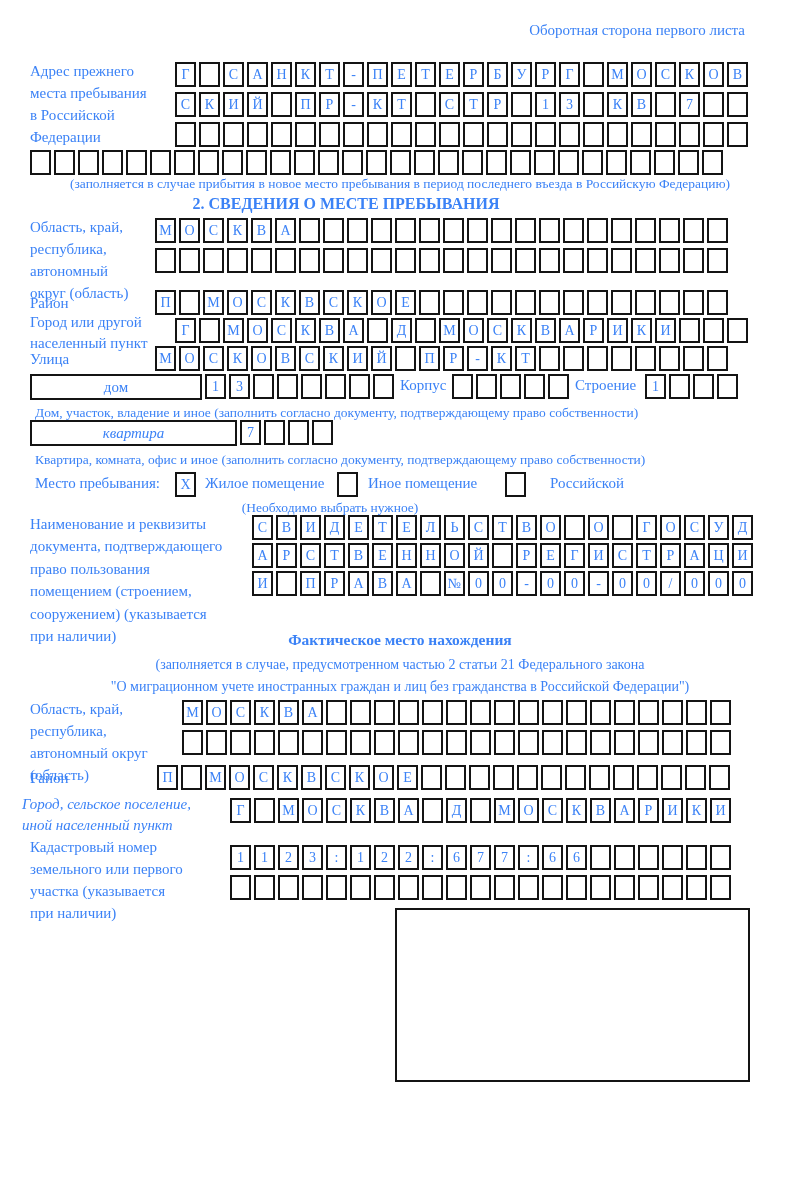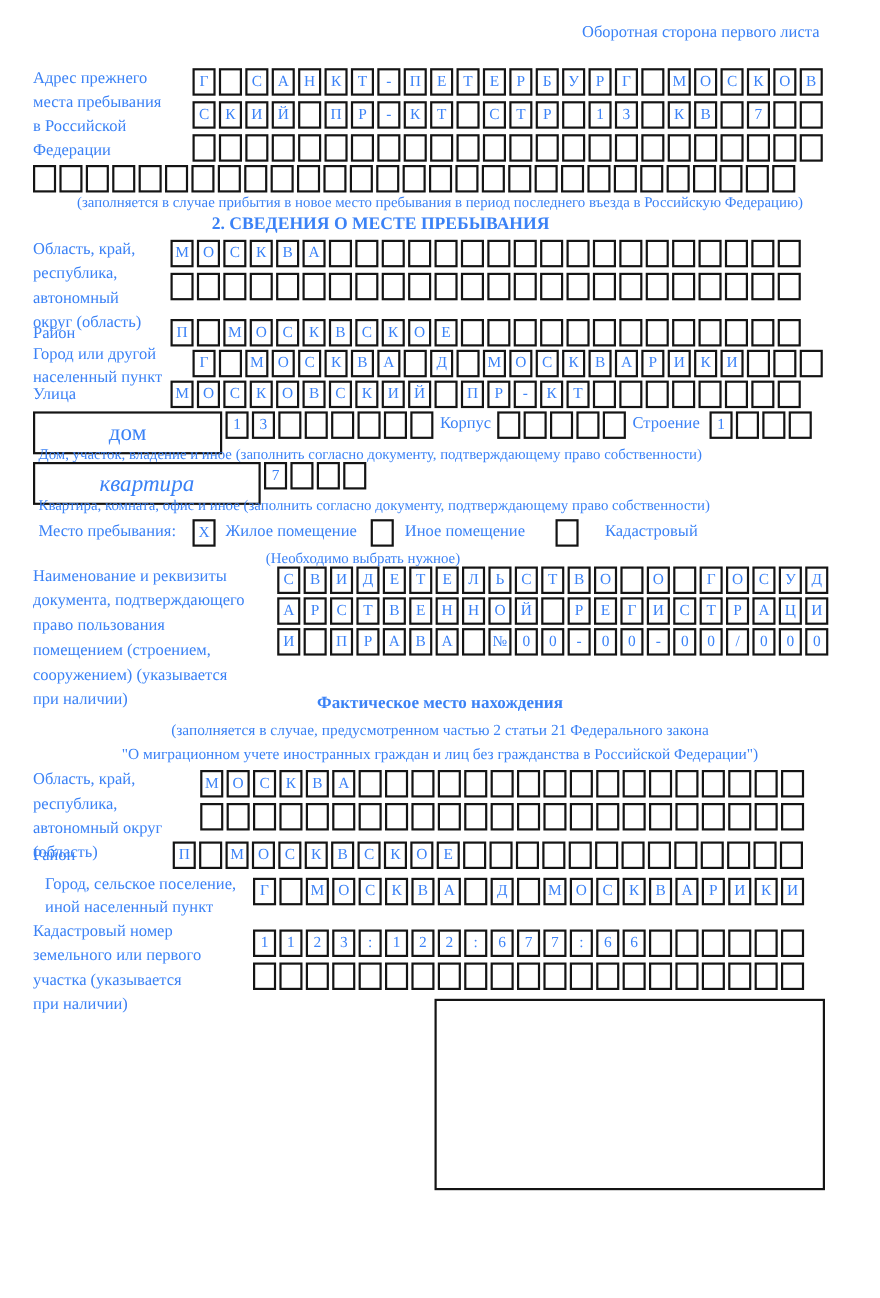--- a/index.html
+++ b/index.html
@@ -15,22 +15,22 @@
   .bold { font-weight:bold; }
   .cellrow { position:absolute; display:flex; gap:3px; }
   .cell {
     flex:0 0 auto; width:17px; height:21px; border:2px solid #141414; background:#fff;
     display:flex; align-items:center; justify-content:center;
     font-size:14px; line-height:1; font-family:"Liberation Serif", serif;
   }
   .onecell { position:absolute; width:17px; height:21px; border:2px solid #141414;
     display:flex; align-items:center; justify-content:center; font-size:14px; }
   .labelbox {
-    position:absolute; height:39px; box-sizing:border-box; border:2px solid #141414;
-    display:flex; align-items:center; justify-content:center; font-size:21px; background:#fff;
+    position:absolute; height:26px; box-sizing:border-box; border:2px solid #141414;
+    display:flex; align-items:center; justify-content:center; font-size:15px; background:#fff;
   }
   .stampbox { position:absolute; border:2px solid #141414; background:#fff; }
 </style>
 </head>
 <body>
 
 <div class="page">
 
   <div class="abs" style="left:445px; top:22px; width:300px; text-align:right; font-size:15px;">Оборотная сторона первого листа</div>
 
@@ -322,21 +322,21 @@
       <span class="cell"></span>
     </div>
   <div class="cap" style="left:35px; top:452px; width:760px;">Квартира, комната, офис и иное (заполнить согласно документу, подтверждающему право собственности)</div>
 
   <div class="abs" style="left:35px; top:475px; font-size:15px;">Место пребывания:</div>
   <div class="onecell" style="left:175px; top:472px;">X</div>
   <div class="abs" style="left:205px; top:475px; font-size:15px;">Жилое помещение</div>
   <div class="onecell" style="left:337px; top:472px;"></div>
   <div class="abs" style="left:368px; top:475px; font-size:15px;">Иное помещение</div>
   <div class="onecell" style="left:505px; top:472px;"></div>
-  <div class="abs" style="left:550px; top:475px; font-size:15px;">Кадастровый</div>
+  <div class="abs" style="left:550px; top:475px; font-size:15px;">Российской</div>
   <div class="cap center" style="left:195px; top:500px; width:270px;">(Необходимо выбрать нужное)</div>
 
   <div class="lbl" style="left:30px; top:513px; width:195px; line-height:22.4px;">Наименование и реквизиты документа, подтверждающего право пользования помещением (строением, сооружением) (указывается при наличии)</div>
   <div class="cellrow" style="left:252px; top:515px;">
       <span class="cell">С</span>
       <span class="cell">В</span>
       <span class="cell">И</span>
       <span class="cell">Д</span>
       <span class="cell">Е</span>
       <span class="cell">Т</span>
@@ -480,21 +480,21 @@
       <span class="cell"></span>
       <span class="cell"></span>
       <span class="cell"></span>
       <span class="cell"></span>
       <span class="cell"></span>
       <span class="cell"></span>
       <span class="cell"></span>
       <span class="cell"></span>
     </div>
 
-  <div class="lbl" style="left:41px; top:794px; width:185px; line-height:21px;">Город, сельское поселение, иной населенный пункт</div>
+  <div class="lbl" style="left:22px; top:794px; width:185px; line-height:21px;font-style:italic;">Город, сельское поселение, иной населенный пункт</div>
   <div class="cellrow" style="left:230px; top:798px;">
       <span class="cell">Г</span>
       <span class="cell"></span>
       <span class="cell">М</span>
       <span class="cell">О</span>
       <span class="cell">С</span>
       <span class="cell">К</span>
       <span class="cell">В</span>
       <span class="cell">А</span>
       <span class="cell"></span>

